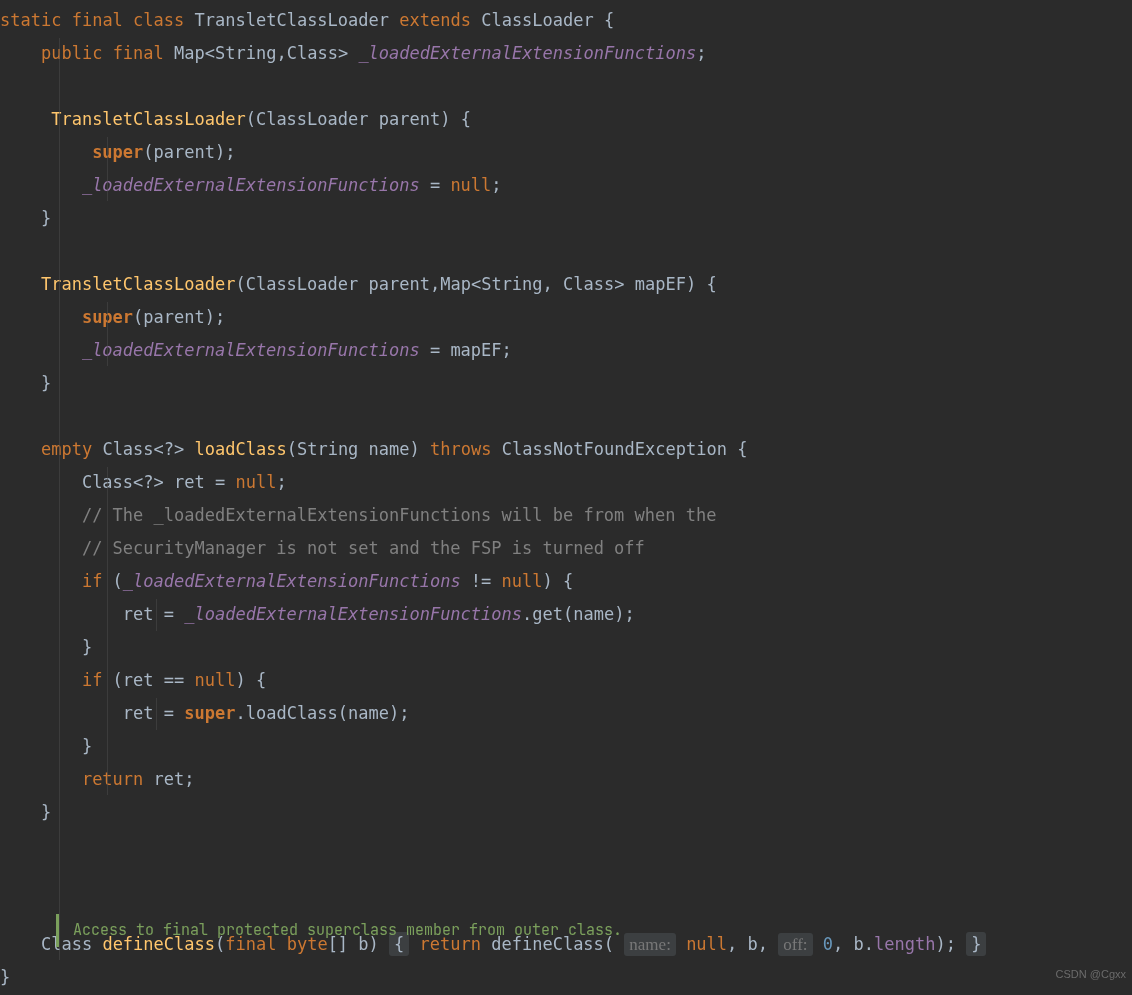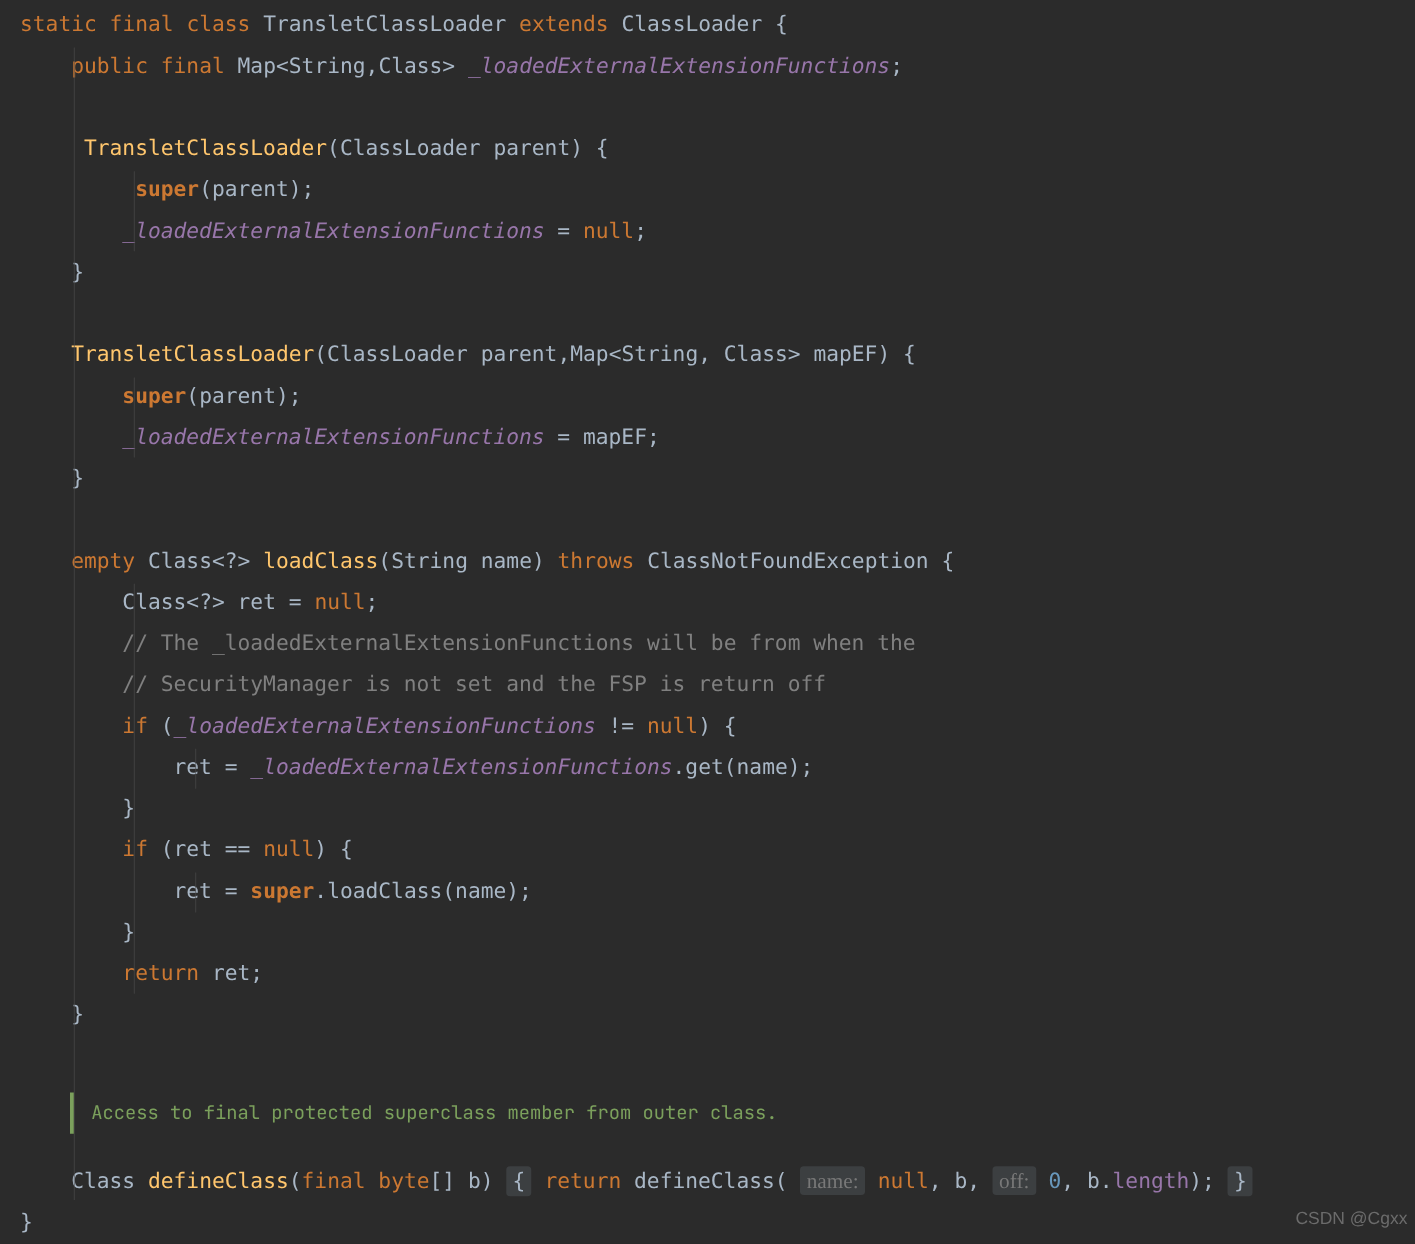--- a/index.html
+++ b/index.html
@@ -10,21 +10,21 @@
     font-size: 17px;
     line-height: 33px;
     color: #a9b7c6;
     width: 1132px;
     height: 995px;
     overflow: hidden;
     position: relative;
   }
   pre.code {
     margin: 0;
-    padding: 4px 0 0 16px;
+    padding: 4px 0 0 0;
     white-space: pre;
   }
   .guide {
     position: absolute;
     top: 0;
     width: 1px;
     background: #4a4a4a;
     opacity: 0.55;
   }
   .kw    { color: #cc7832; }
@@ -42,21 +42,21 @@
     left: 56px;
     border-left: 3px solid #7ba05c;
     padding-left: 14px;
     color: #7ba05c;
     font-size: 15px;
   }
   .watermark {
     position: absolute;
     bottom: 4px;
     right: 6px;
-    font-size: 14px;
+    font-size: 11px;
     color: #6b6b6b;
     font-family: sans-serif;
   }
 </style>
 </head>
 <body>
 
 <div class="guide" style="left:59px; top:38px; height:922px;"></div>
 <div class="guide" style="left:107px; top:137px; height:64px;"></div>
 <div class="guide" style="left:107px; top:302px; height:64px;"></div>
@@ -73,33 +73,33 @@
     }
 
     <span class="meth">TransletClassLoader</span>(<span>ClassLoader</span> <span>parent</span>,<span>Map</span>&lt;<span>String</span>, <span>Class</span>&gt; <span>mapEF</span>) {
         <span class="sup">super</span>(<span>parent</span>);
         <span class="field">_loadedExternalExtensionFunctions</span> = <span>mapEF</span>;
     }
 
     <span class="kw">empty</span> <span>Class</span>&lt;<span>?</span>&gt; <span class="meth">loadClass</span>(<span>String</span> <span>name</span>) <span class="kw">throws</span> <span>ClassNotFoundException</span> {
         <span>Class</span>&lt;<span>?</span>&gt; <span>ret</span> = <span class="kw">null</span>;
         <span class="cmt">// The _loadedExternalExtensionFunctions will be from when the</span>
-        <span class="cmt">// SecurityManager is not set and the FSP is return off</span>
+        <span class="cmt">// SecurityManager is not set and the FSP is turned off</span>
         <span class="kw">if</span> (<span class="field">_loadedExternalExtensionFunctions</span> != <span class="kw">null</span>) {
             <span>ret</span> = <span class="field">_loadedExternalExtensionFunctions</span>.<span>get</span>(<span>name</span>);
         }
         <span class="kw">if</span> (<span>ret</span> == <span class="kw">null</span>) {
             <span>ret</span> = <span class="sup">super</span>.<span>loadClass</span>(<span>name</span>);
         }
         <span class="kw">return</span> <span>ret</span>;
     }
 
 
 
     <span>Class</span> <span class="meth">defineClass</span>(<span class="kw">final</span> <span class="kw">byte</span>[] <span>b</span>) <span class="hintbg">{</span> <span class="kw">return</span> <span>defineClass</span>( <span class="hint hintbg">name:</span> <span class="kw">null</span>, <span>b</span>, <span class="hint hintbg">off:</span> <span class="num">0</span>, <span>b</span>.<span class="purp">length</span>); <span class="hintbg">}</span>
 }
 </pre>
 
-<div class="annot-block" style="top:874px;">
+<div class="annot-block" style="top:914px;">
   <span>Access to final protected superclass member from outer class.</span>
 </div>
 
 <div class="watermark">CSDN @Cgxx</div>
 
 </body></html>

